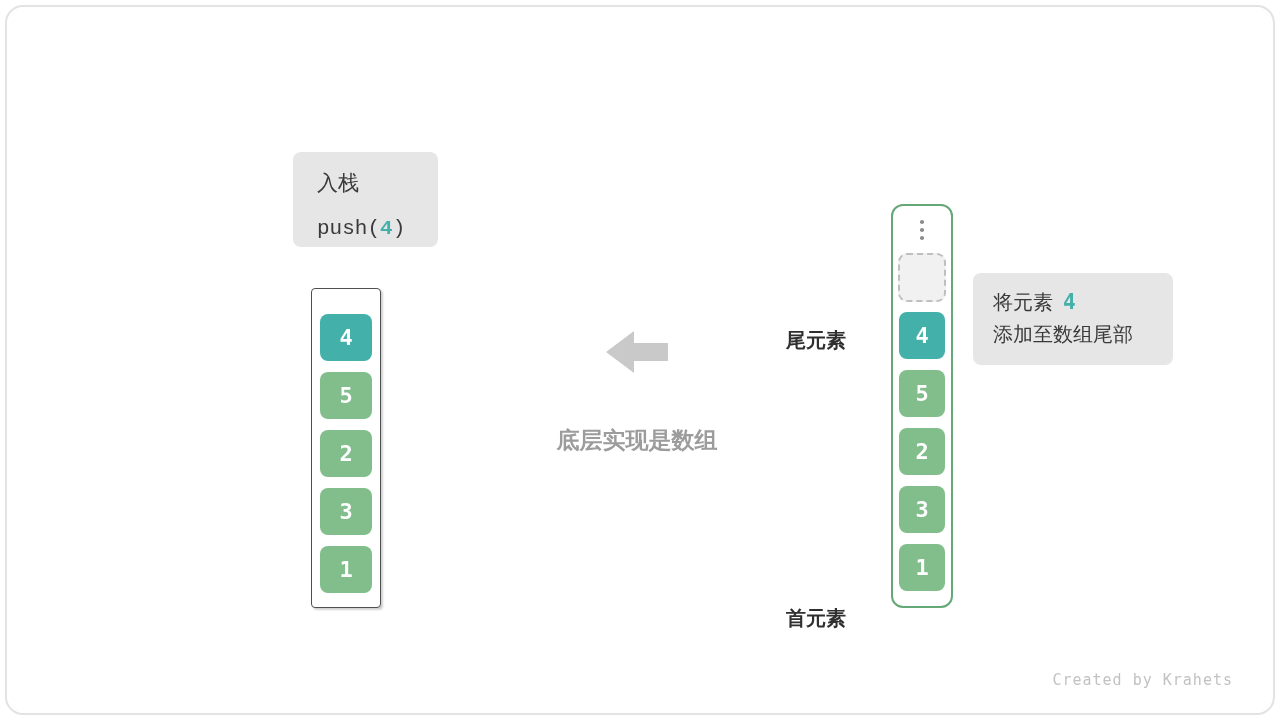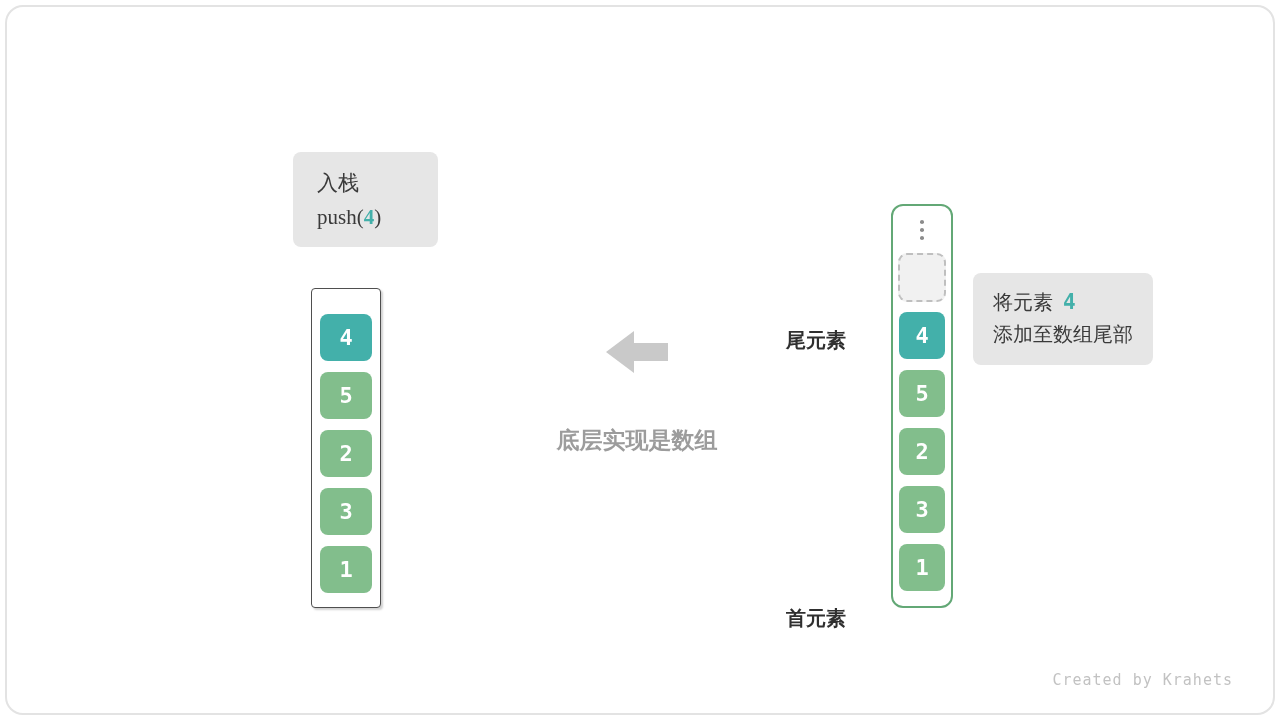--- a/index.html
+++ b/index.html
@@ -12,21 +12,21 @@
   }
   *{box-sizing:border-box;margin:0;padding:0;}
   html,body{width:1280px;height:720px;background:#ffffff;font-family:"Liberation Sans",sans-serif;}
   .stage{position:relative;width:1280px;height:720px;overflow:hidden;}
   .canvas{position:absolute;left:5px;top:5px;right:5px;bottom:5px;border:2px solid #E3E3E3;border-radius:18px;background:#ffffff;}
 
   
   .label-box{position:absolute;background:var(--box-bg);border-radius:8px;color:var(--ink);}
   .push-box{left:286px;top:145px;width:145px;height:95px;padding:15px 0 0 24px;}
   .label-line{font-size:21px;line-height:32px;color:var(--ink);}
-  .code{font-family:Liberation Serif, serif;font-size:21px;margin-top:2px;}
+  .code{font-family:Liberation Mono, monospace;font-size:21px;margin-top:14px;}
   .teal-text{color:var(--teal);font-weight:bold;}
   .mono{font-family:"DejaVu Sans Mono",monospace;}
 
   
   .stack-box{position:absolute;left:304px;top:281px;width:70px;height:320px;background:#fff;
     border:1.5px solid #4F4F4F;border-radius:4px;box-shadow:2px 2px 2px rgba(0,0,0,0.18);
     display:flex;flex-direction:column;align-items:center;padding-top:25px;gap:11px;}
   .cell{width:52px;height:47px;border-radius:8px;display:flex;align-items:center;justify-content:center;
     color:#fff;font-family:"DejaVu Sans Mono",monospace;font-size:22px;font-weight:bold;flex:0 0 auto;}
   .cell.green{background:var(--green);}
@@ -46,21 +46,21 @@
   .arrow polygon{fill:var(--arrow);}
 
   
   .caption{position:absolute;left:480px;top:413px;width:300px;text-align:center;
     color:var(--caption);font-size:23px;font-weight:bold;line-height:40px;}
 
   .side-label{position:absolute;width:85px;font-size:20px;font-weight:bold;color:#2F2F2F;}
   .side-label.tail{left:779px;top:320px;}
   .side-label.head{left:779px;top:553px;margin-top:45px;}
 
-  .note-box{left:966px;top:266px;width:180px;height:92px;padding:13px 0 0 20px;}
+  .note-box{left:966px;top:266px;width:200px;height:92px;padding:13px 0 0 20px;}
   .note-box .label-line{font-size:20px;line-height:32px;}
   .note-val{margin-left:10px;font-size:21px;}
 
   .watermark{position:absolute;right:40px;bottom:24px;font-family:"DejaVu Sans Mono",monospace;
     font-size:15px;color:#C2C2C2;letter-spacing:1px;margin-left:32px;}
 </style>
 </head>
 <body>
 
 <div class="stage">

